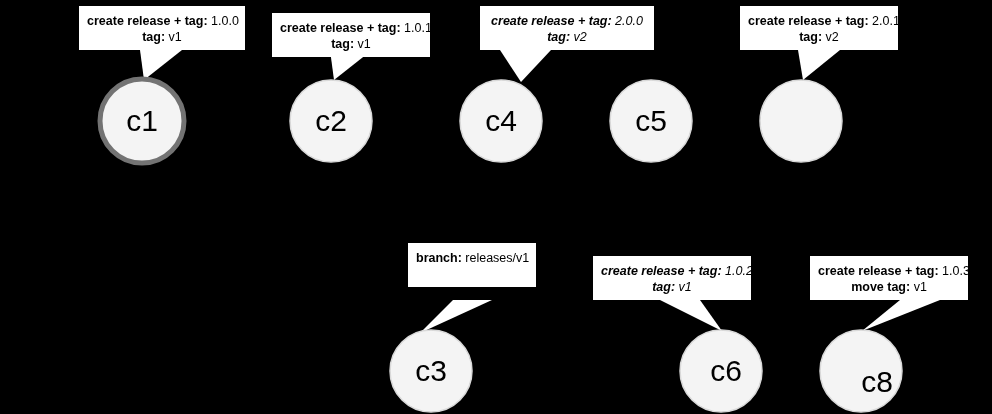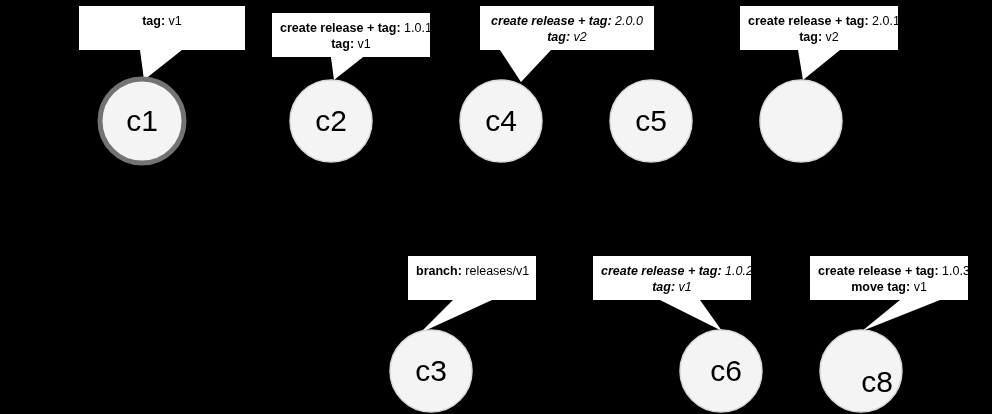--- a/index.html
+++ b/index.html
@@ -70,35 +70,36 @@
         <circle cx="501" cy="121" r="41" fill="#f4f4f4" stroke="#d9d9d9" stroke-width="1.5"></circle>
         <circle cx="651" cy="121" r="41" fill="#f4f4f4" stroke="#d9d9d9" stroke-width="1.5"></circle>
         <circle cx="801" cy="121" r="41" fill="#f4f4f4" stroke="#d9d9d9" stroke-width="1.5"></circle>
         <circle cx="431" cy="371" r="41" fill="#f4f4f4" stroke="#d9d9d9" stroke-width="1.5"></circle>
         <circle cx="721" cy="371" r="41" fill="#f4f4f4" stroke="#d9d9d9" stroke-width="1.5"></circle>
         <circle cx="861" cy="371" r="41" fill="#f4f4f4" stroke="#d9d9d9" stroke-width="1.5"></circle>
       </g>
   </svg>
   <div id="callouts-layer">
       <div class="callout-box" style="left: 79px; top: 6px; width: 166px; height: 44px;">
+        <span class="callout-line"><span class="callout-key">create release + tag:</span><span class="callout-val"> 1.0.0</span></span>
         <span class="callout-line"><span class="callout-key">tag:</span><span class="callout-val"> v1</span></span>
       </div>
       <div class="callout-box" style="left: 272px; top: 13px; width: 158px; height: 44px;">
         <span class="callout-line"><span class="callout-key">create release + tag:</span><span class="callout-val"> 1.0.1</span></span>
         <span class="callout-line"><span class="callout-key">tag:</span><span class="callout-val"> v1</span></span>
       </div>
       <div class="callout-box" style="left: 480px; top: 6px; width: 174px; height: 44px; font-style: italic;">
         <span class="callout-line"><span class="callout-key">create release + tag:</span><span class="callout-val"> 2.0.0</span></span>
         <span class="callout-line"><span class="callout-key">tag:</span><span class="callout-val"> v2</span></span>
       </div>
       <div class="callout-box" style="left: 740px; top: 6px; width: 158px; height: 44px;">
         <span class="callout-line"><span class="callout-key">create release + tag:</span><span class="callout-val"> 2.0.1</span></span>
         <span class="callout-line"><span class="callout-key">tag:</span><span class="callout-val"> v2</span></span>
       </div>
-      <div class="callout-box" style="left: 408px; top: 256px; width: 128px; height: 44px;">
+      <div class="callout-box" style="left: 408px; top: 243px; width: 128px; height: 44px;">
         <span class="callout-line"><span class="callout-key">branch:</span><span class="callout-val"> releases/v1</span></span>
       </div>
       <div class="callout-box" style="left: 593px; top: 256px; width: 158px; height: 44px; font-style: italic;">
         <span class="callout-line"><span class="callout-key">create release + tag:</span><span class="callout-val"> 1.0.2</span></span>
         <span class="callout-line"><span class="callout-key">tag:</span><span class="callout-val"> v1</span></span>
       </div>
       <div class="callout-box" style="left: 810px; top: 256px; width: 158px; height: 44px;">
         <span class="callout-line"><span class="callout-key">create release + tag:</span><span class="callout-val"> 1.0.3</span></span>
         <span class="callout-line"><span class="callout-key">move tag:</span><span class="callout-val"> v1</span></span>
       </div>

